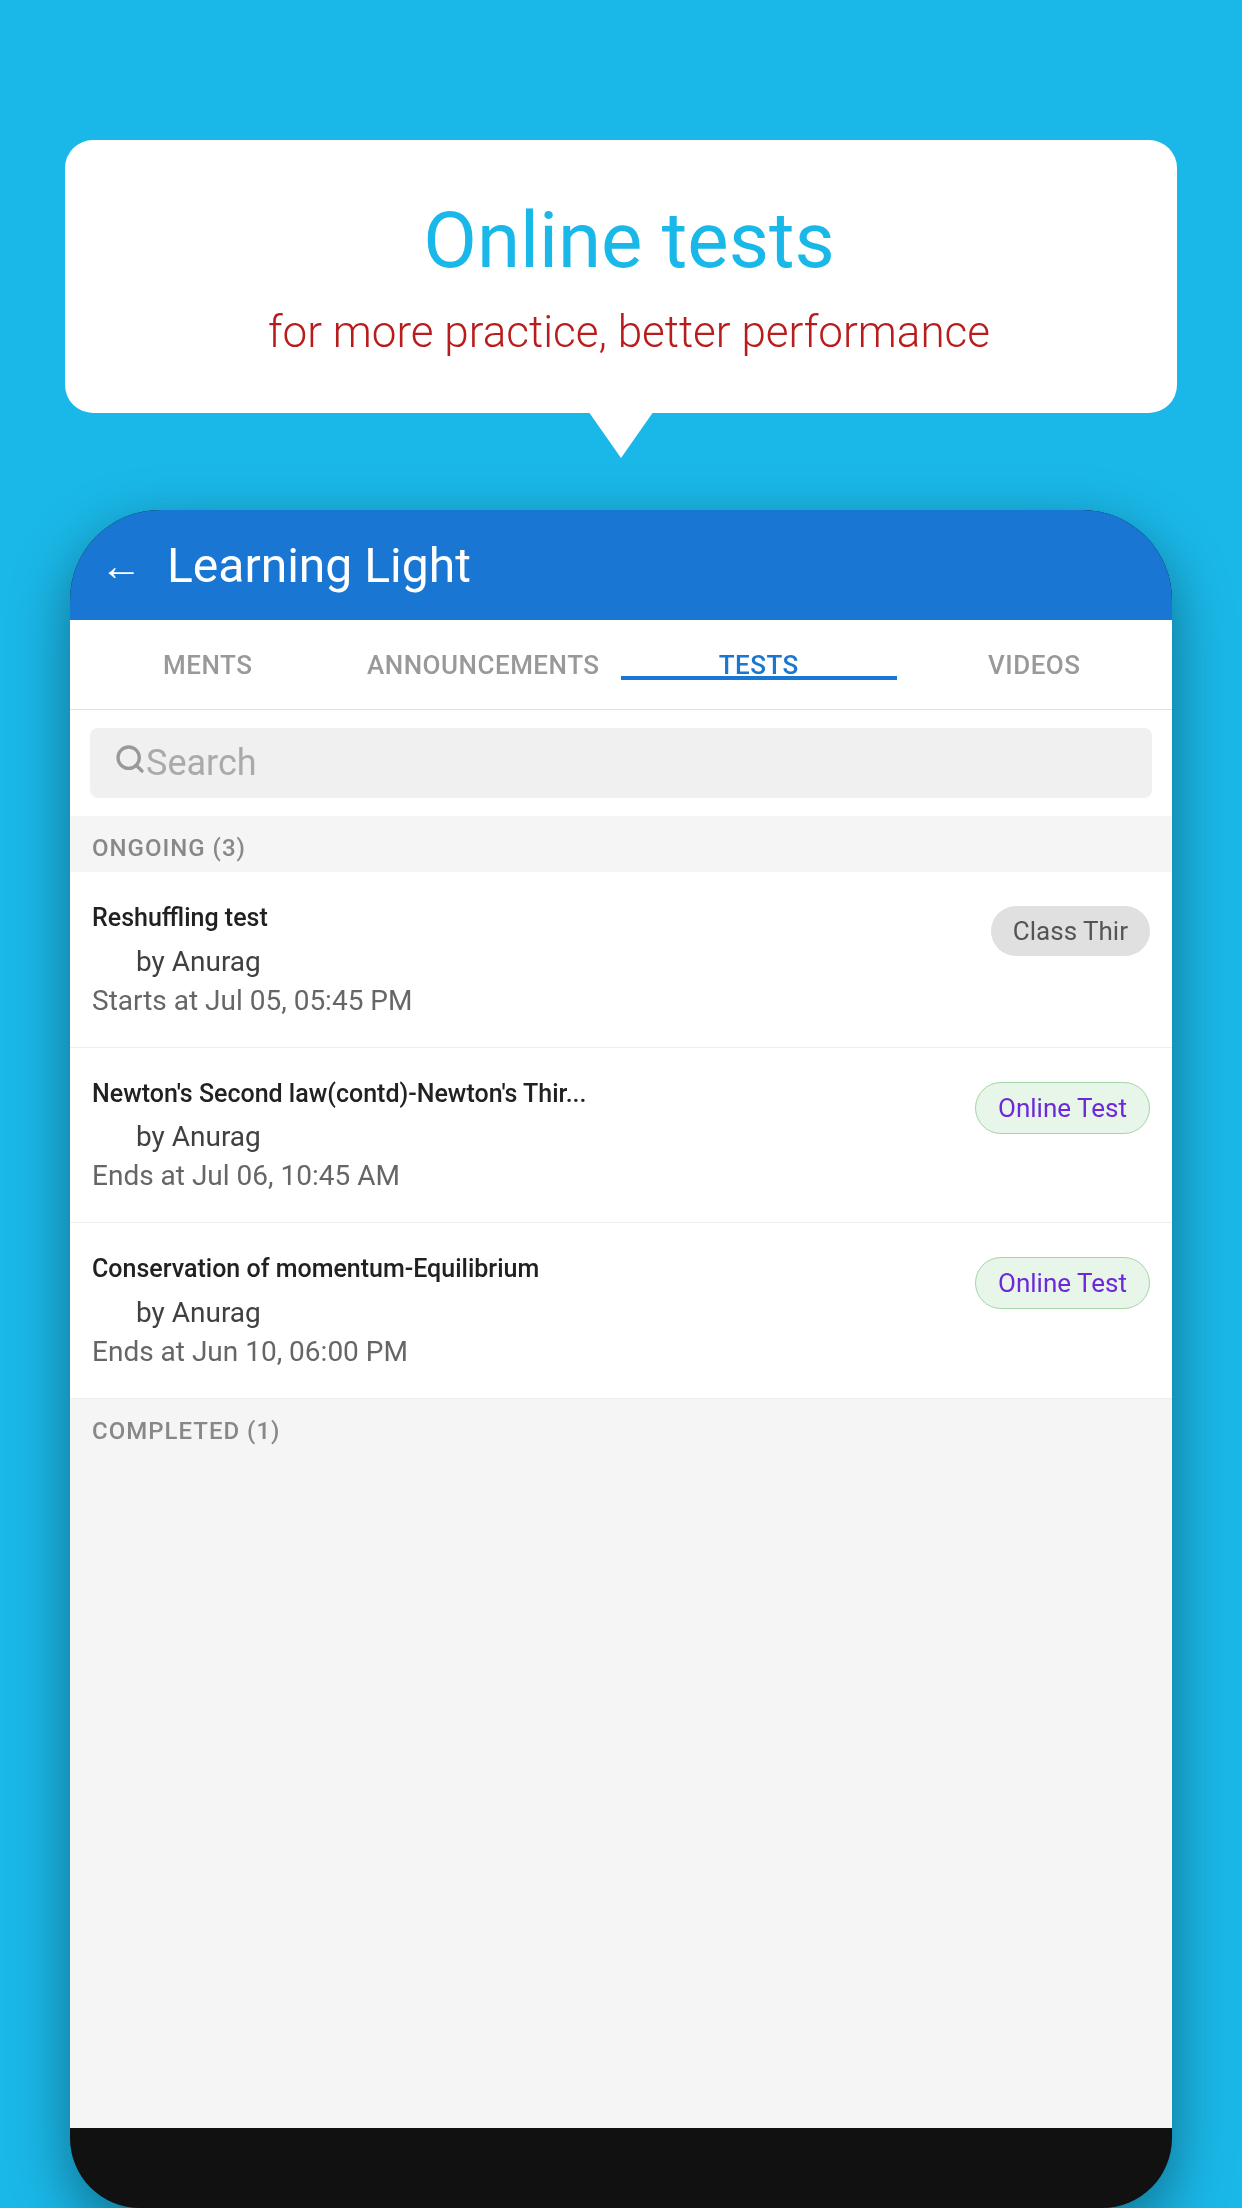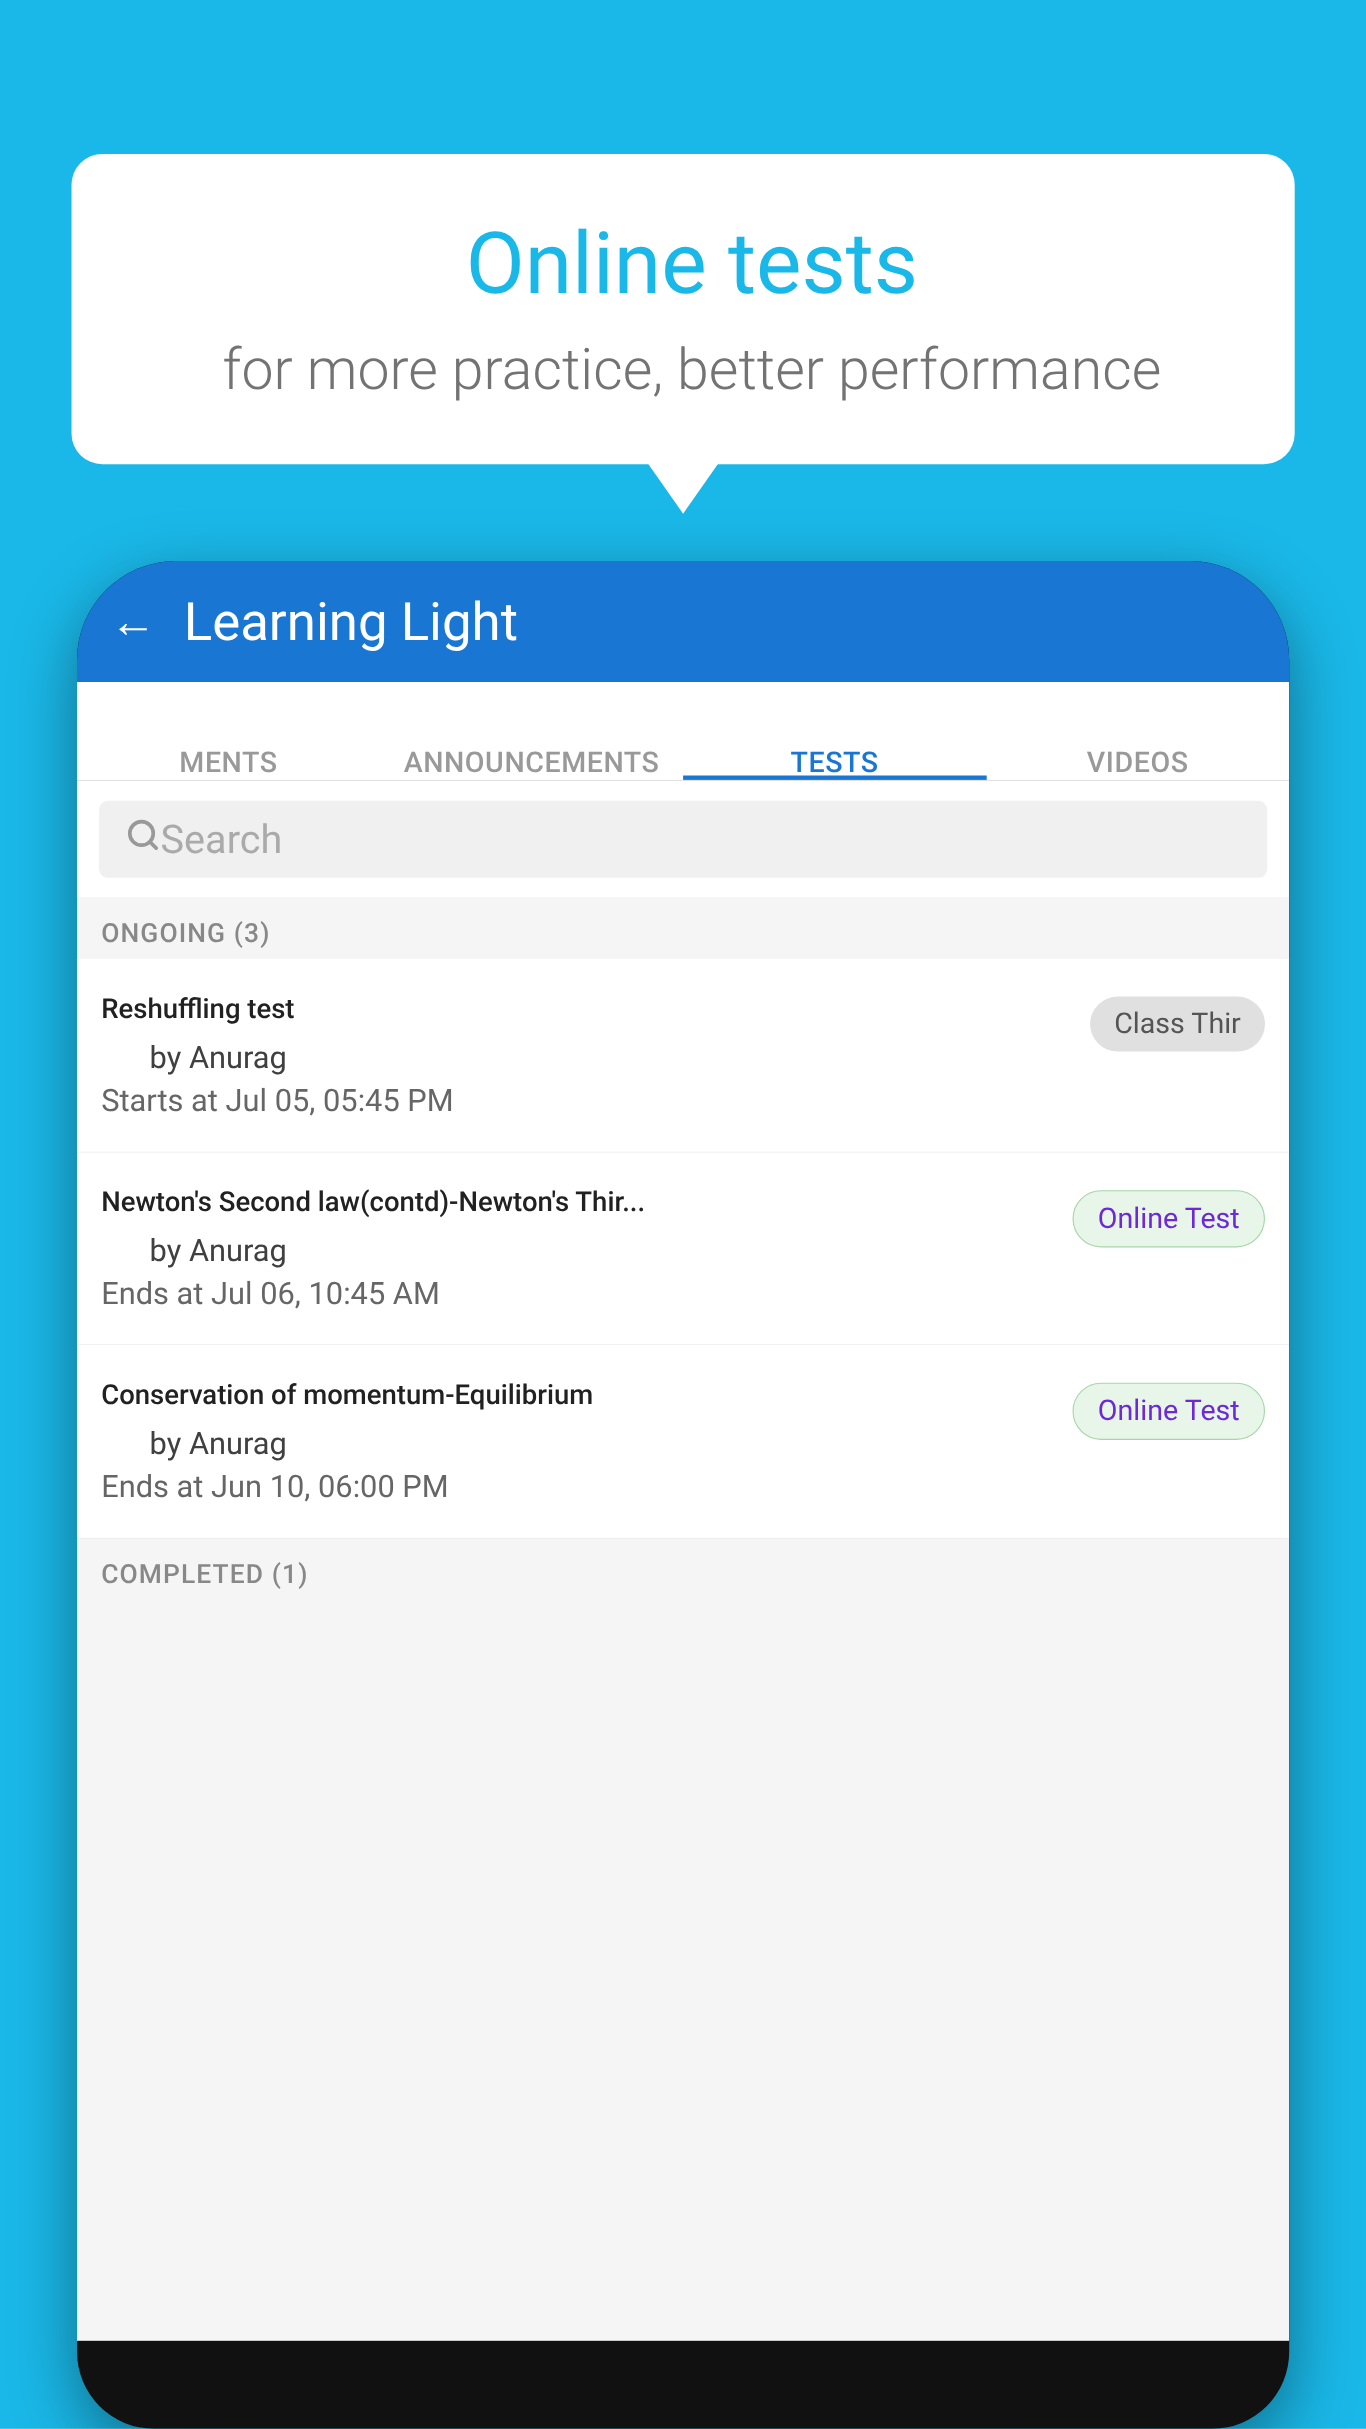--- a/index.html
+++ b/index.html
@@ -44,22 +44,22 @@
     }
 
     .speech-bubble-title {
       font-size: 78px;
       color: #1ab8e8;
       font-weight: 400;
       margin-bottom: 20px;
     }
 
     .speech-bubble-subtitle {
-      font-size: 52px;
-      color: #737373;
+      font-size: 44px;
+      color: #b91c1c;
       font-weight: 300;
     }
 
     
     .phone-frame {
       position: absolute;
       top: 510px;
       left: 70px;
       right: 70px;
       bottom: 0;
@@ -142,21 +142,21 @@
       color: white;
       font-size: 48px;
       font-weight: 400;
     }
 
     
     .tab-bar {
       background: white;
       height: 90px;
       display: flex;
-      align-items: flex-end;
+      align-items: center;
       border-bottom: 1px solid #e0e0e0;
       overflow: hidden;
     }
 
     .tab-item {
       flex: 1;
       display: flex;
       align-items: center;
       justify-content: center;
       font-size: 26px;

